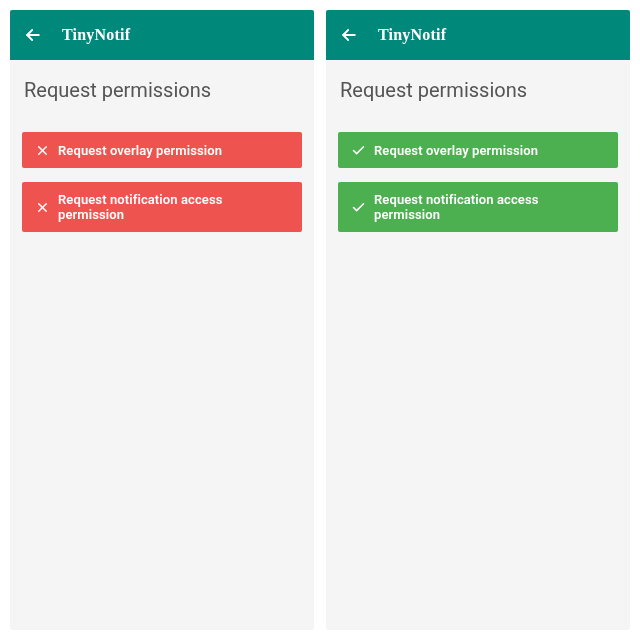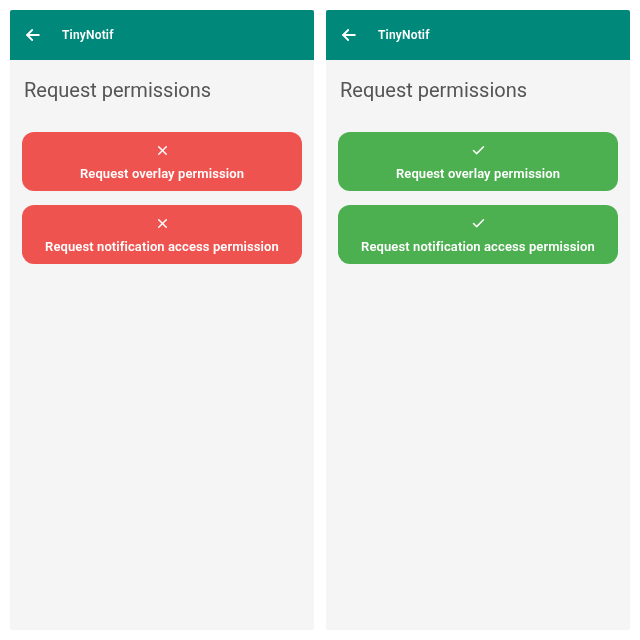--- a/index.html
+++ b/index.html
@@ -40,49 +40,49 @@
     .back-arrow svg {
       width: 20px;
       height: 20px;
       stroke: #ffffff;
       stroke-width: 2.2;
       fill: none;
       stroke-linecap: round;
       stroke-linejoin: round;
     }
     .app-title {
-      font-size: 12px;
+      font-size: 16px;
       font-weight: 600;
       letter-spacing: 0.2px;
+      font-family: Liberation Serif, serif;
     }
     .content {
       padding: 18px 12px;
       display: flex;
       flex-direction: column;
     }
     .section-title {
       font-size: 20px;
       font-weight: 400;
       color: #555555;
       margin-bottom: 30px;
       padding-left: 2px;
     }
     .perm-button {
       display: flex;
       align-items: center;
       gap: 8px;
       padding: 10px 12px;
-      border-radius: 12px;
+      border-radius: 2px;
       color: #ffffff;
       font-size: 13px;
       font-weight: 600;
       margin-bottom: 14px;
       cursor: pointer;
       letter-spacing: 0.1px;
-      flex-direction: column;
     }
     .perm-button.denied { background: #ef5350; }
     .perm-button.granted { background: #4caf50; }
     .status-icon {
       width: 16px;
       height: 16px;
       display: flex;
       align-items: center;
       justify-content: center;
       flex-shrink: 0;

